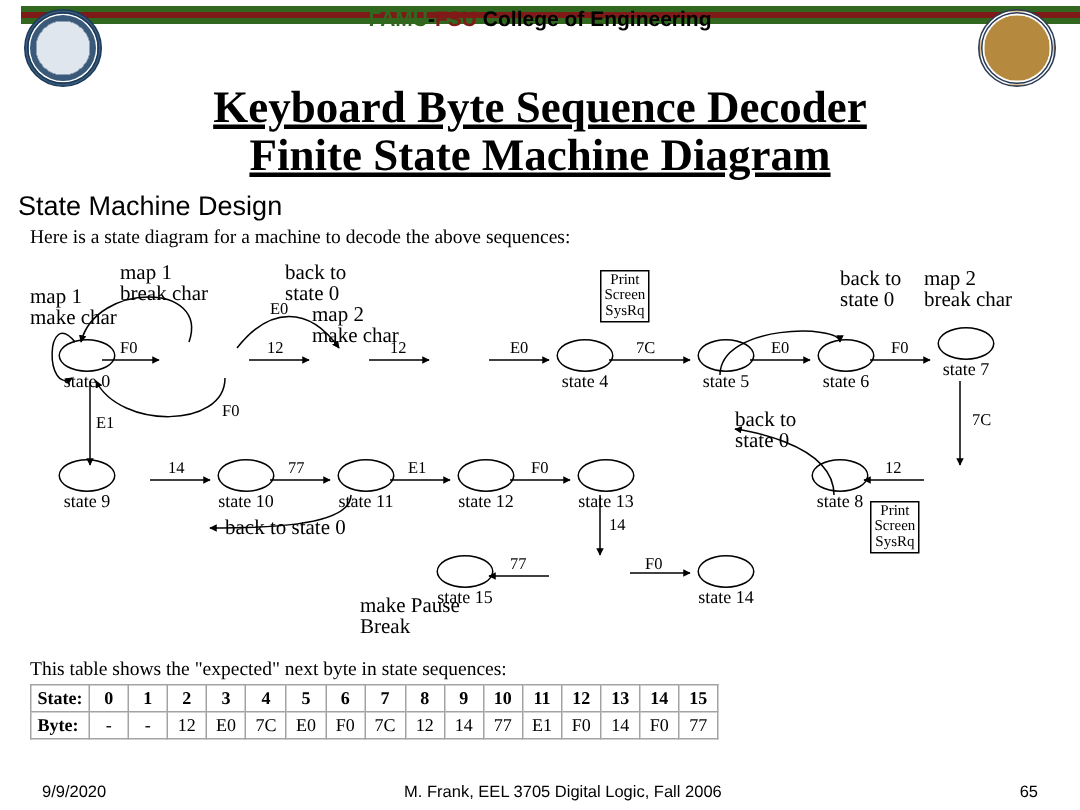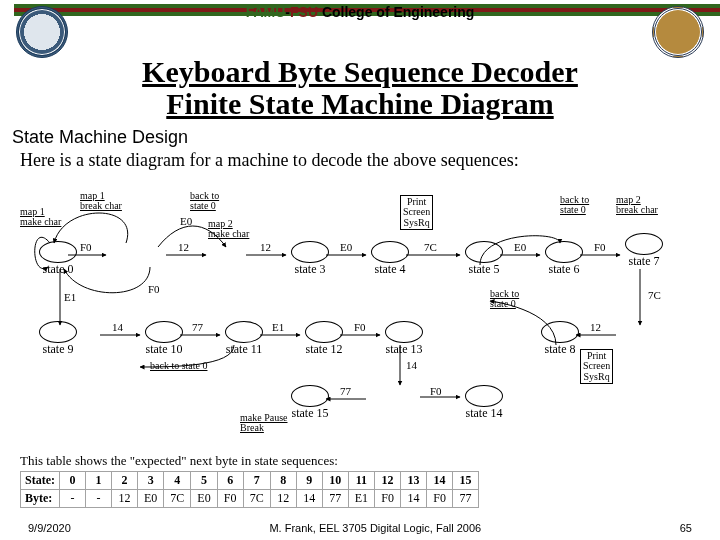--- a/index.html
+++ b/index.html
@@ -36,41 +36,41 @@
   .seal-right { right: 16px; }
   h1.main-title {
     text-align: center; font-size: 30px; font-weight: bold;
     margin-top: 8px; line-height: 1.08;
     text-decoration: underline;
   }
   .subtitle {
     font-family: Arial, sans-serif; font-size: 18px; font-weight:400;
     margin: 6px 0 2px 12px;
   }
-  .desc { font-size: 18px; margin: 2px 20px 18px; }
+  .desc { font-size: 13px; margin: 2px 20px 8px; }
   .diagram-area {
     position: relative; width: 680px; height: 260px; margin: 0 20px;
   }
   .diagram-area .state {
     position: absolute; text-align: center; font-size: 12px; line-height: 1.05;
     width: 48px;
   }
   .diagram-area .state .oval {
     width: 38px; height: 22px; border: 1px solid #000; border-radius: 50%;
     margin: 0 auto;
   }
   .diagram-area .arrowlabel {
     position: absolute; font-size: 11px;
   }
   .diagram-area .boxlabel {
     position: absolute; font-size: 10px; text-align: center; line-height:1.05;
     border: 1px solid #000; padding: 1px 2px; background:#fff;
   }
   .diagram-area .note {
-    position: absolute; font-size: 10px; line-height:1.05;text-decoration:underline;
+    position: absolute; font-size: 14px; line-height:1.05;
   }
   svg.wires { position:absolute; inset:0; width:680px; height:260px; }
   .desc2 { font-size: 13px; margin: 4px 20px 2px; }
   table.bytes {
     border-collapse: collapse; margin: 0 20px; font-size: 12px;
   }
   table.bytes th, table.bytes td {
     border: 1px solid #a3a3a3; padding: 1px 6px; text-align: center;
     min-width: 26px;
   }
@@ -141,25 +141,20 @@
 
       <line x1="346" y1="210" x2="306" y2="210"></line>
       <line x1="400" y1="208" x2="440" y2="208"></line>
     </g>
   </svg>
 
   <div class="state" style="left:14px; top:52px;">
       <div class="oval"></div>
       <div>state
 0</div>
-    </div>
-  <div class="state" style="left:266px; top:52px;">
-      <div class="oval"></div>
-      <div>state
-3</div>
     </div>
   <div class="state" style="left:346px; top:52px;">
       <div class="oval"></div>
       <div>state
 4</div>
     </div>
   <div class="state" style="left:440px; top:52px;">
       <div class="oval"></div>
       <div>state
 5</div>

